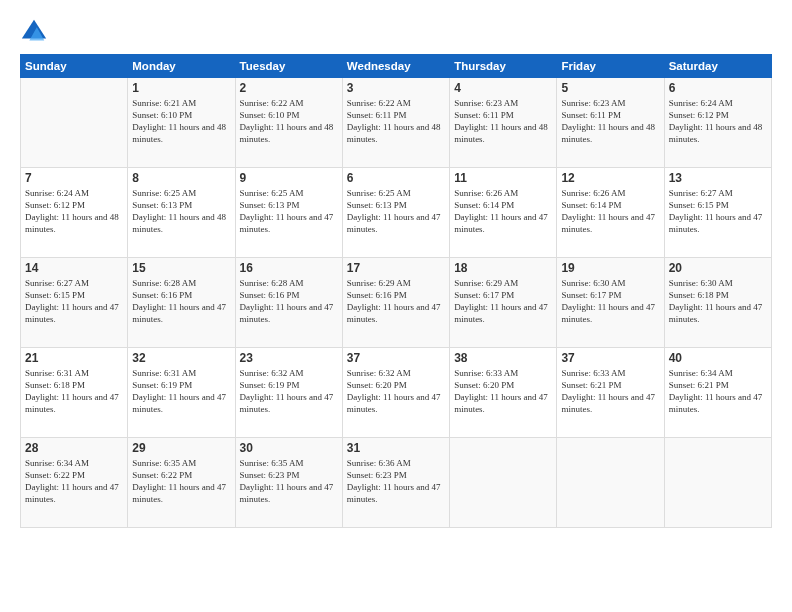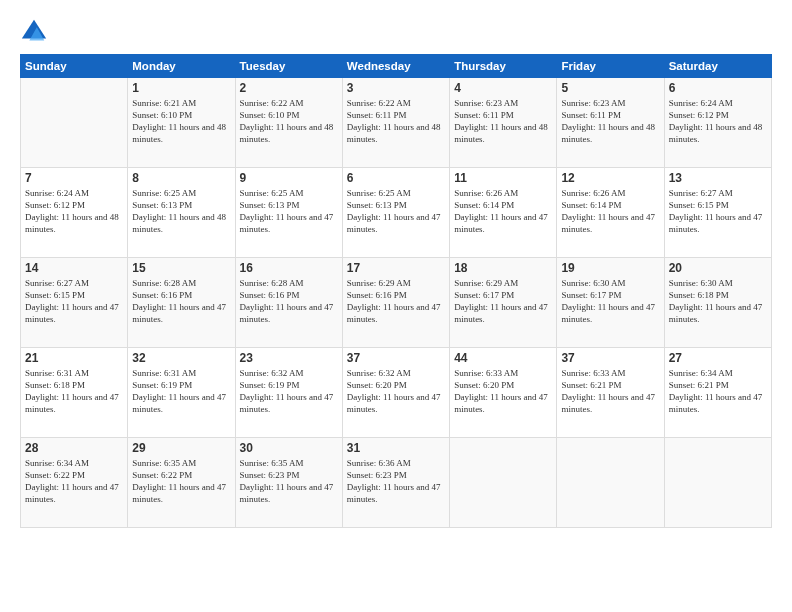--- a/index.html
+++ b/index.html
@@ -181,25 +181,25 @@
         </tr>
         <tr>
           <td><span class="day-number">21</span>
           <span class="cell-text">Sunrise: 6:31 AM<br>Sunset: 6:18 PM<br>Daylight: 11 hours and 47 minutes.</span></td>
           <td><span class="day-number">32</span>
           <span class="cell-text">Sunrise: 6:31 AM<br>Sunset: 6:19 PM<br>Daylight: 11 hours and 47 minutes.</span></td>
           <td><span class="day-number">23</span>
           <span class="cell-text">Sunrise: 6:32 AM<br>Sunset: 6:19 PM<br>Daylight: 11 hours and 47 minutes.</span></td>
           <td><span class="day-number">37</span>
           <span class="cell-text">Sunrise: 6:32 AM<br>Sunset: 6:20 PM<br>Daylight: 11 hours and 47 minutes.</span></td>
-          <td><span class="day-number">44</span>
+          <td><span class="day-number">38</span>
           <span class="cell-text">Sunrise: 6:33 AM<br>Sunset: 6:20 PM<br>Daylight: 11 hours and 47 minutes.</span></td>
           <td><span class="day-number">37</span>
           <span class="cell-text">Sunrise: 6:33 AM<br>Sunset: 6:21 PM<br>Daylight: 11 hours and 47 minutes.</span></td>
-          <td><span class="day-number">27</span>
+          <td><span class="day-number">40</span>
           <span class="cell-text">Sunrise: 6:34 AM<br>Sunset: 6:21 PM<br>Daylight: 11 hours and 47 minutes.</span></td>
         </tr>
         <tr>
           <td><span class="day-number">28</span>
           <span class="cell-text">Sunrise: 6:34 AM<br>Sunset: 6:22 PM<br>Daylight: 11 hours and 47 minutes.</span></td>
           <td><span class="day-number">29</span>
           <span class="cell-text">Sunrise: 6:35 AM<br>Sunset: 6:22 PM<br>Daylight: 11 hours and 47 minutes.</span></td>
           <td><span class="day-number">30</span>
           <span class="cell-text">Sunrise: 6:35 AM<br>Sunset: 6:23 PM<br>Daylight: 11 hours and 47 minutes.</span></td>
           <td><span class="day-number">31</span>

